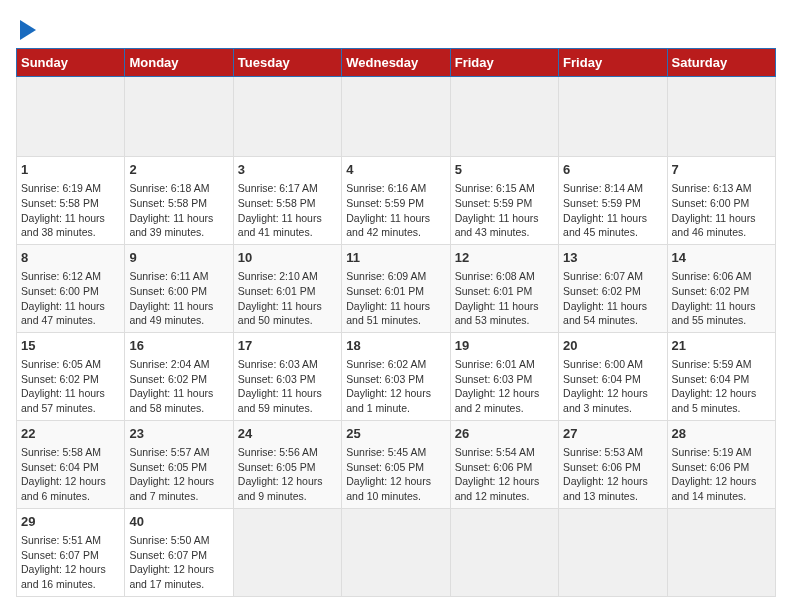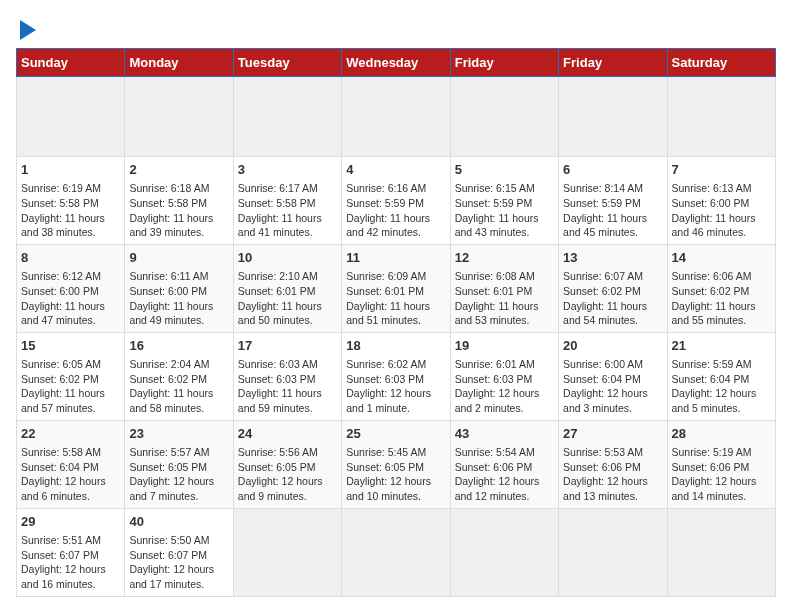--- a/index.html
+++ b/index.html
@@ -161,21 +161,21 @@
         <td><span class="day-num">18</span><span>Sunrise: 6:02 AM</span><br><span>Sunset: 6:03 PM</span><br><span>Daylight: 12 hours and 1 minute.</span></td>
         <td><span class="day-num">19</span><span>Sunrise: 6:01 AM</span><br><span>Sunset: 6:03 PM</span><br><span>Daylight: 12 hours and 2 minutes.</span></td>
         <td><span class="day-num">20</span><span>Sunrise: 6:00 AM</span><br><span>Sunset: 6:04 PM</span><br><span>Daylight: 12 hours and 3 minutes.</span></td>
         <td><span class="day-num">21</span><span>Sunrise: 5:59 AM</span><br><span>Sunset: 6:04 PM</span><br><span>Daylight: 12 hours and 5 minutes.</span></td>
       </tr>
       <tr>
         <td><span class="day-num">22</span><span>Sunrise: 5:58 AM</span><br><span>Sunset: 6:04 PM</span><br><span>Daylight: 12 hours and 6 minutes.</span></td>
         <td><span class="day-num">23</span><span>Sunrise: 5:57 AM</span><br><span>Sunset: 6:05 PM</span><br><span>Daylight: 12 hours and 7 minutes.</span></td>
         <td><span class="day-num">24</span><span>Sunrise: 5:56 AM</span><br><span>Sunset: 6:05 PM</span><br><span>Daylight: 12 hours and 9 minutes.</span></td>
         <td><span class="day-num">25</span><span>Sunrise: 5:45 AM</span><br><span>Sunset: 6:05 PM</span><br><span>Daylight: 12 hours and 10 minutes.</span></td>
-        <td><span class="day-num">43</span><span>Sunrise: 5:54 AM</span><br><span>Sunset: 6:06 PM</span><br><span>Daylight: 12 hours and 12 minutes.</span></td>
+        <td><span class="day-num">26</span><span>Sunrise: 5:54 AM</span><br><span>Sunset: 6:06 PM</span><br><span>Daylight: 12 hours and 12 minutes.</span></td>
         <td><span class="day-num">27</span><span>Sunrise: 5:53 AM</span><br><span>Sunset: 6:06 PM</span><br><span>Daylight: 12 hours and 13 minutes.</span></td>
         <td><span class="day-num">28</span><span>Sunrise: 5:19 AM</span><br><span>Sunset: 6:06 PM</span><br><span>Daylight: 12 hours and 14 minutes.</span></td>
       </tr>
       <tr>
         <td><span class="day-num">29</span><span>Sunrise: 5:51 AM</span><br><span>Sunset: 6:07 PM</span><br><span>Daylight: 12 hours and 16 minutes.</span></td>
         <td><span class="day-num">40</span><span>Sunrise: 5:50 AM</span><br><span>Sunset: 6:07 PM</span><br><span>Daylight: 12 hours and 17 minutes.</span></td>
         <td class="empty"></td>
         <td class="empty"></td>
         <td class="empty"></td>
         <td class="empty"></td>

